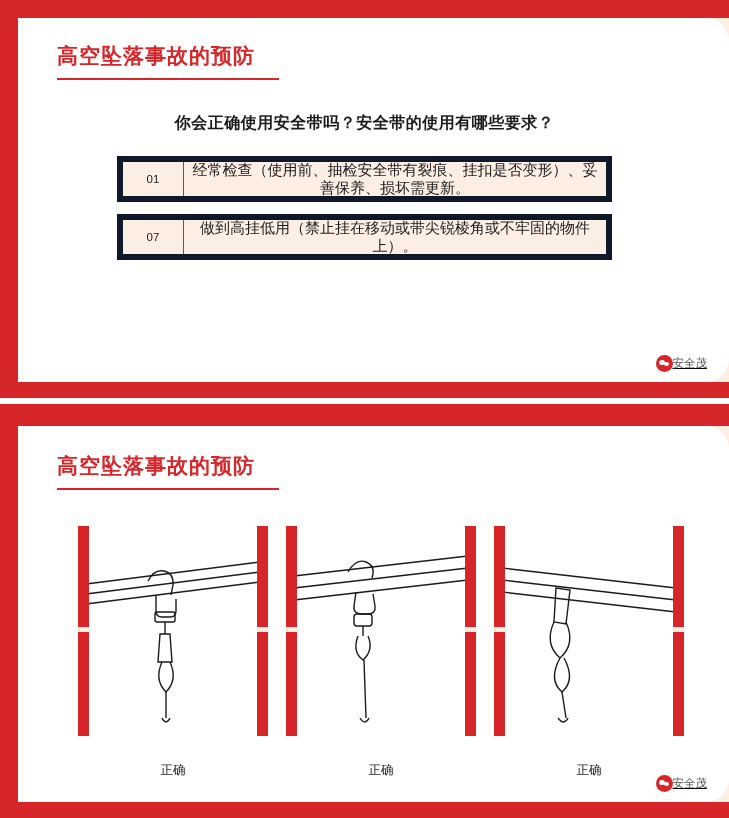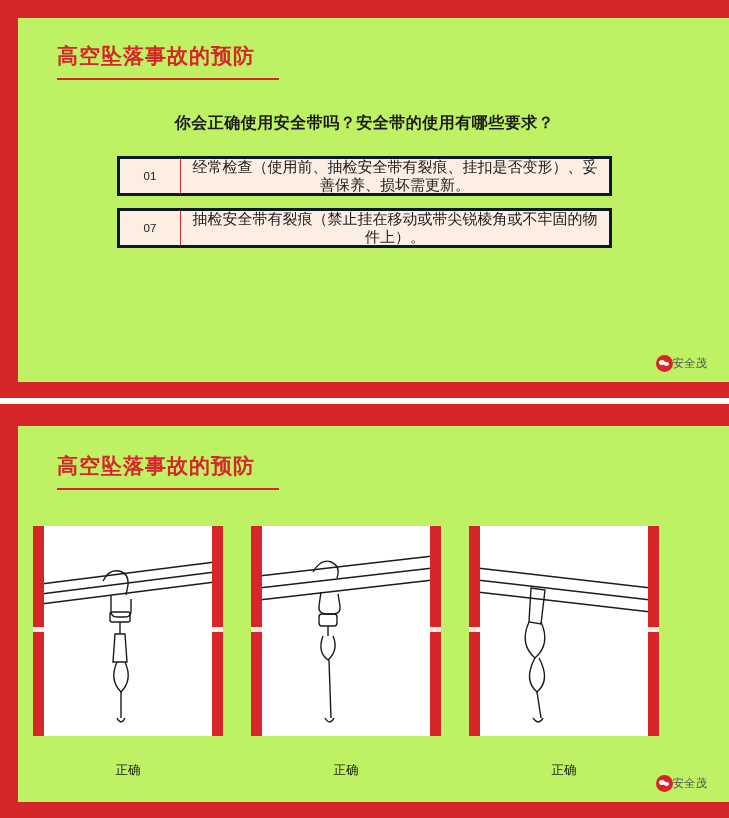--- a/index.html
+++ b/index.html
@@ -33,21 +33,22 @@
     background: #d7262a;
     width: 100%;
   }
   .bar-bottom {
     height: 16px;
     background: #d7262a;
     width: 100%;
   }
   .slide-body {
     position: relative;
-    background: #bef264;
+    background: #ffffff;
+    border-radius: 23px;
   }
   .left-rail {
     position: absolute;
     left: 0;
     top: 0;
     bottom: 0;
     width: 18px;
     background: #d7262a;
   }
   .slide-title {
@@ -75,21 +76,21 @@
     letter-spacing: 0.5px;
   }
 
   .rows {
     margin: 22px auto 0 auto;
     width: 495px;
   }
   .row {
     display: flex;
     align-items: stretch;
-    border: 3px solid #0f172a;
+    border: 6px solid #0f172a;
     background: #fdeee4;
     height: 34px;
     margin-bottom: 12px;
   }
   .row-num {
     width: 60px;
     min-width: 60px;
     display: flex;
     align-items: center;
     justify-content: center;
@@ -109,20 +110,21 @@
     text-align: center;
     line-height: 1.2;
   }
 
   .wm {
     position: absolute;
     right: 22px;
     bottom: 10px;
     display: flex;
     align-items: center;
+    text-decoration: underline;
   }
   .wm-badge {
     width: 17px;
     height: 17px;
     border-radius: 50%;
     background: #d7262a;
     position: relative;
   }
   .wm-badge:before {
     content: "";
@@ -156,22 +158,22 @@
   }
 
   
   .slide-2 {
     height: 414px;
   }
   .slide-2 .slide-title { padding-top: 26px; }
 
   .figs {
     display: flex;
-    justify-content: flex-start;
-    gap: 28px;
+    justify-content: center;
+    gap: 18px;
     margin-top: 36px;
     padding-left: 33px;
   }
   .fig {
     width: 190px;
   }
   .fig-frame {
     position: relative;
     height: 210px;
     background: #ffffff;
@@ -218,21 +220,21 @@
 
       <p class="subtitle">你会正确使用安全带吗？安全带的使用有哪些要求？</p>
 
       <div class="rows">
         <div class="row">
           <div class="row-num">01</div>
           <div class="row-text">经常检查（使用前、抽检安全带有裂痕、挂扣是否变形）、妥善保养、损坏需更新。</div>
         </div>
         <div class="row">
           <div class="row-num">07</div>
-          <div class="row-text">抽检安全带有裂痕（禁止挂在移动或带尖锐棱角或不牢固的物件上）。</div>
+          <div class="row-text">做到高挂低用（禁止挂在移动或带尖锐棱角或不牢固的物件上）。</div>
         </div>
       </div>
 
       <div class="wm">
         <span class="wm-badge"></span>
         <span class="wm-text">安全茂</span>
       </div>
     </div>
     <div class="bar-bottom"></div>
   </section>

